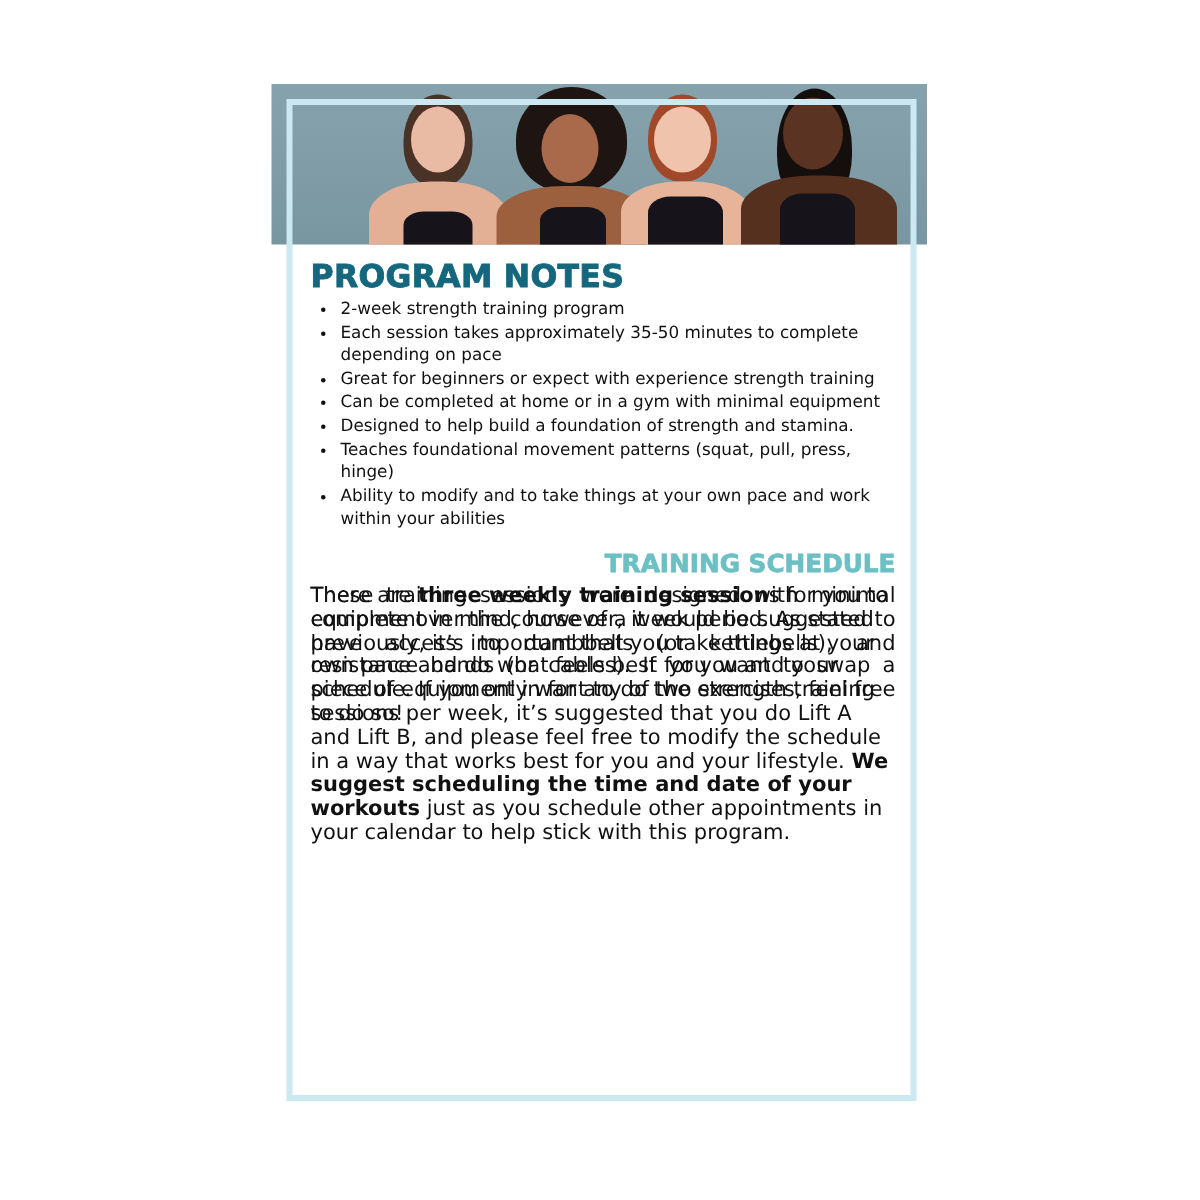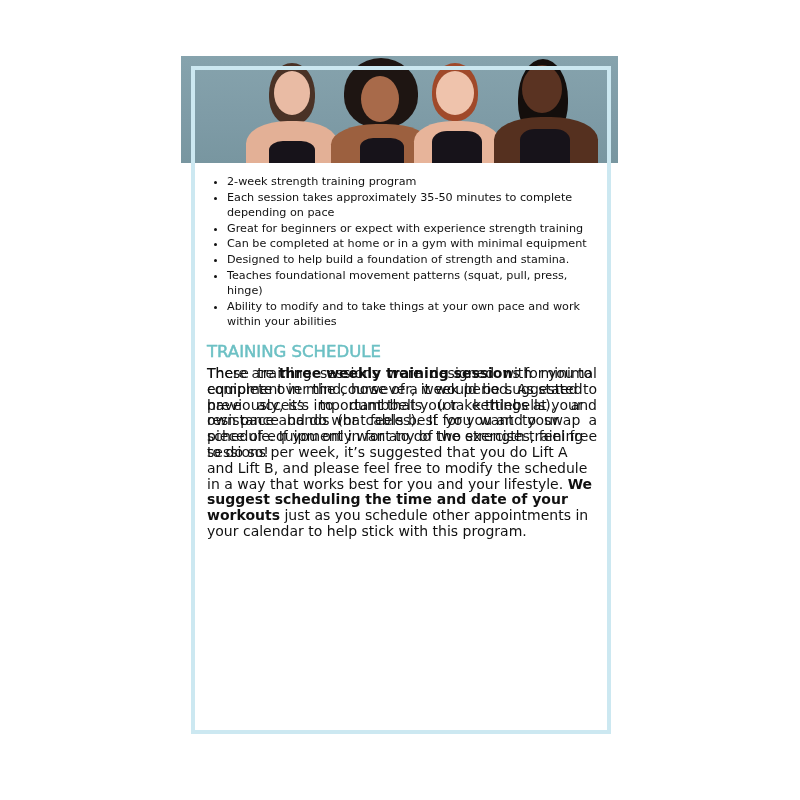--- a/index.html
+++ b/index.html
@@ -23,21 +23,21 @@
   }
   h1 {
     margin:0; font-family:"DejaVu Sans", sans-serif; font-weight:900;
     font-size:21px; letter-spacing:0.2px; color:#15677e; line-height:24px;
     -webkit-text-stroke:0.6px #15677e;
   }
   ul { margin:2px 0 0 0; padding-left:20px; font-size:11.2px; line-height:15.6px; }
   li { margin:0; padding-left:0; }
   .intro { margin:14px 0 0 0; font-weight:bold; font-size:11.2px; line-height:16.5px; }
   h2 {
-    margin:12px 0 4px 0; font-weight:400; font-size:16.5px; color:#6cc0c4; line-height:20px;
+    margin:12px 0 4px 0; font-weight:700; font-size:16.5px; color:#6cc0c4; line-height:20px;text-align:right;
     -webkit-text-stroke:0.5px #6cc0c4;
   }
   p.body { margin:0; font-size:14px; line-height:15.8px; }
   p.justify { text-align:justify; }
   b { font-weight:bold; }
 </style>
 </head>
 <body>
 
 <div class="photo">
@@ -67,20 +67,21 @@
     <div class="hair" style="left:32px;top:0;width:50px;height:80px;background:#140e0c;"></div>
     <div class="head" style="left:36px;top:6px;width:40px;height:48px;background:#5a3322;"></div>
     <div class="body" style="left:8px;top:58px;width:104px;height:50px;background:#55301f;"></div>
     <div class="top" style="left:34px;top:70px;width:50px;height:36px;"></div>
   </div>
 </div>
 
 <div class="frame"></div>
 
 <div class="content">
+  <h1>PROGRAM NOTES</h1>
   <ul>
     <li>2-week strength training program</li>
     <li>Each session takes approximately 35-50 minutes to complete depending on pace</li>
     <li>Great for beginners or expect with experience strength training</li>
     <li>Can be completed at home or in a gym with minimal equipment</li>
     <li>Designed to help build a foundation of strength and stamina.</li>
     <li>Teaches foundational movement patterns (squat, pull, press, hinge)</li>
     <li>Ability to modify and to take things at your own pace and work within your abilities</li>
   </ul>
 

